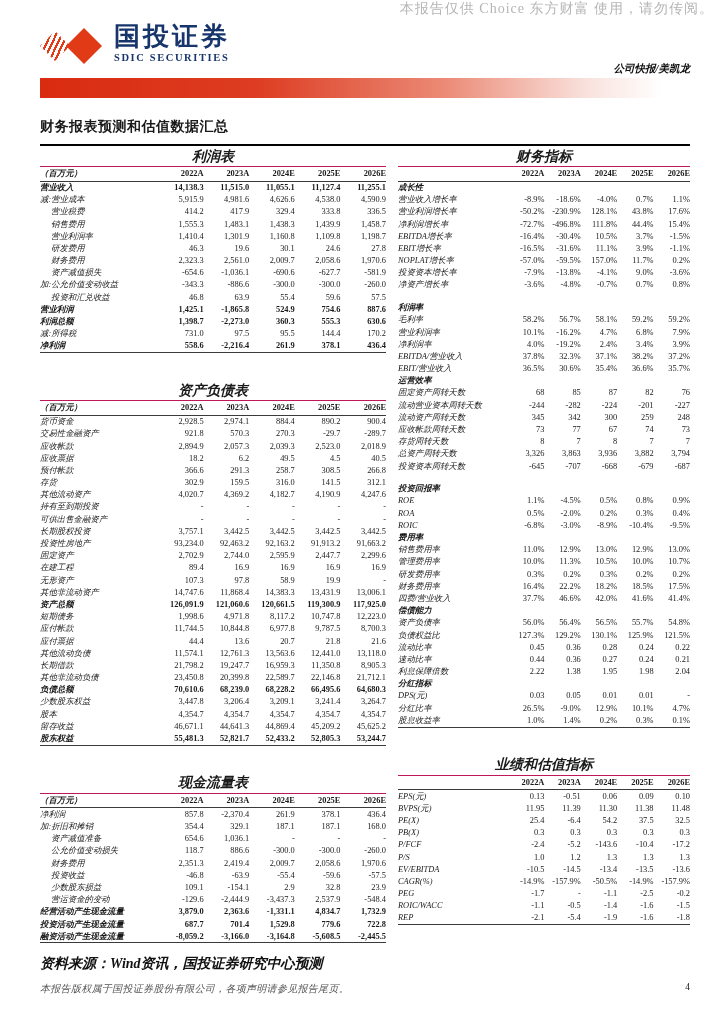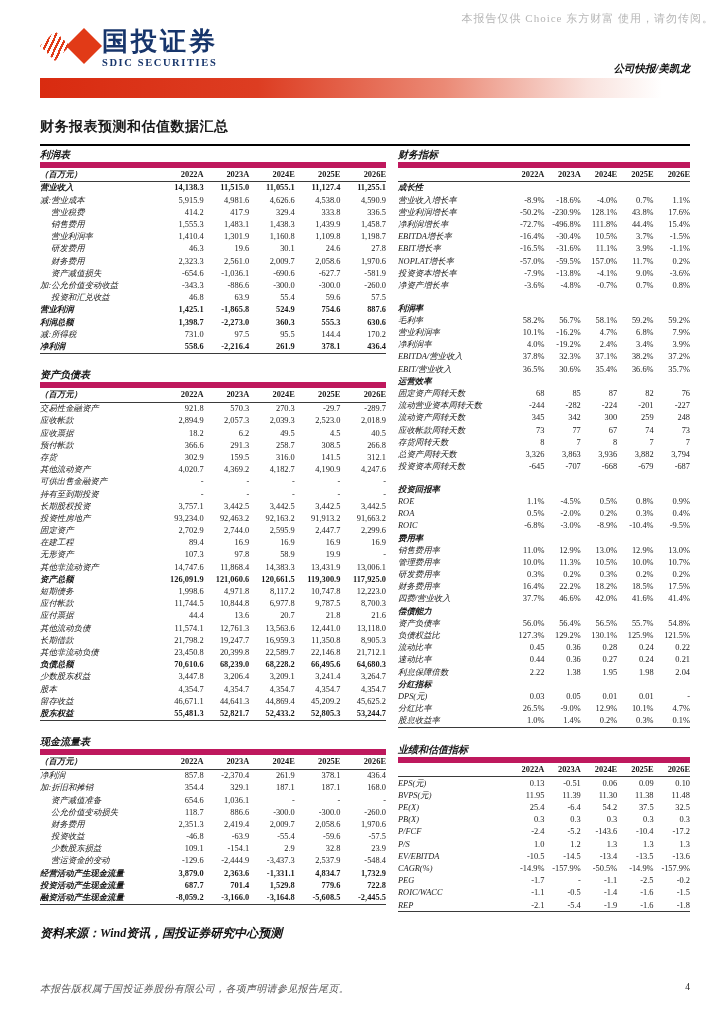--- a/index.html
+++ b/index.html
@@ -3,26 +3,26 @@
 <meta charset="utf-8">
 <style>
   * { margin: 0; padding: 0; box-sizing: border-box; }
   html,body { background:#fff; }
   body {
     width: 724px; height: 1024px; position: relative; overflow: hidden;
     font-family: "Liberation Serif", "DejaVu Serif", serif;
     color: #1a1a1a;
   }
   .watermark {
-    position: absolute; top: 11px; right: 10px;
-    font-size: 11px; color: #b5b5b5; letter-spacing: 1px; text-align: right;
+    position: absolute; top: 0; right: 10px;
+    font-size: 14px; color: #b5b5b5; letter-spacing: 1px; text-align: right;
   }
   
   .header { position: absolute; top: 24px; left: 40px; right: 34px; height: 52px; }
-  .logo { display: flex; align-items: flex-end; gap: 0; }
+  .logo { display: flex; align-items: flex-start; gap: 12px; }
   .logo-mark { position: relative; width: 62px; height: 44px; }
   .logo-mark .d1 {
     position: absolute; left: 0; top: 7px; width: 30px; height: 30px;
     clip-path: polygon(50% 0, 100% 50%, 50% 100%, 0 50%);
     background: repeating-linear-gradient(115deg, #e13a17 0 2.2px, #ffffff 2.2px 5px);
   }
   .logo-mark .d2 {
     position: absolute; left: 26px; top: 4px; width: 36px; height: 36px;
     clip-path: polygon(50% 0, 100% 50%, 50% 100%, 0 50%);
     background: #e13a17;
@@ -40,40 +40,40 @@
   
   .content { position: absolute; top: 118px; left: 40px; width: 650px; }
   .page-title {
     font-size: 14px; font-weight: bold; letter-spacing: 0.5px;
     padding-bottom: 8px; border-bottom: 2px solid #000;
   }
   .columns { display: flex; gap: 12px; margin-top: 0; }
   .col-left { width: 346px; }
   .col-right { width: 292px; }
 
-  table { width: 100%; border-collapse: collapse; table-layout: fixed; margin-top: 13px; }
+  table { width: 100%; border-collapse: collapse; table-layout: fixed; margin-top: 27px; }
   table:first-child { margin-top: 0; }
   td, th { font-size: 8.4px; line-height: 1.12; padding: 1.4px 0; vertical-align: bottom; }
   td.num, th.num { text-align: right; white-space: nowrap; font-family: "Liberation Serif", serif; }
   td.label { text-align: left; white-space: nowrap; overflow: hidden; font-style: italic; }
   td.label.indent { padding-left: 11px; }
   tr.bold td { font-weight: bold; }
   tr.tbl-title td {
-    font-size: 10px; font-weight: bold; font-style: italic;
-    border-bottom: 6px solid #be185d; padding: 2.5px 0 2px 0;
+    font-size: 14px; font-weight: bold; font-style: italic;
+    border-bottom: 1px solid #be185d; padding: 2.5px 0 2px 0; text-align: center;
   }
   tr.years th { font-weight: bold; border-bottom: 1px solid #3a3a3a; padding: 2px 0; }
   tr.years th.unit { text-align: left; font-style: italic; }
   tr.section td { font-weight: bold; font-style: italic; }
   tr.spacer td { height: 10.5px; padding: 0; }
   tr.last td { border-bottom: 1.6px solid #3a3a3a; }
   col.lab-l { width: 118px; } col.lab-r { width: 110px; }
 
   .source-note {
-    margin-top: 20px; font-size: 12px; font-weight: bold; font-style: italic; color: #111;
+    margin-top: 12px; font-size: 14px; font-weight: bold; font-style: italic; color: #111;
   }
   .footer {
     position: absolute; top: 982px; left: 40px; width: 650px;
     display: flex; justify-content: space-between; align-items: flex-start;
   }
   .footer .ftext { font-size: 10px; color: #555; font-style: italic; letter-spacing: 0.3px; }
   .footer .fpage { font-size: 9.5px; color: #222; }
 </style>
 </head>
 <body>
@@ -251,20 +251,28 @@
               </tr>
               <tr class="years">
                 <th class="unit">（百万元）</th>
                 <th class="num">2022A</th>
                 <th class="num">2023A</th>
                 <th class="num">2024E</th>
                 <th class="num">2025E</th>
                 <th class="num">2026E</th>
               </tr>
               <tr>
+                <td class="label">货币资金</td>
+                <td class="num">2,928.5</td>
+                <td class="num">2,974.1</td>
+                <td class="num">884.4</td>
+                <td class="num">890.2</td>
+                <td class="num">900.4</td>
+              </tr>
+              <tr>
                 <td class="label">交易性金融资产</td>
                 <td class="num">921.8</td>
                 <td class="num">570.3</td>
                 <td class="num">270.3</td>
                 <td class="num">-29.7</td>
                 <td class="num">-289.7</td>
               </tr>
               <tr>
                 <td class="label">应收帐款</td>
                 <td class="num">2,894.9</td>
@@ -299,29 +307,29 @@
               </tr>
               <tr>
                 <td class="label">其他流动资产</td>
                 <td class="num">4,020.7</td>
                 <td class="num">4,369.2</td>
                 <td class="num">4,182.7</td>
                 <td class="num">4,190.9</td>
                 <td class="num">4,247.6</td>
               </tr>
               <tr>
+                <td class="label">持有至到期投资</td>
+                <td class="num">-</td>
+                <td class="num">-</td>
+                <td class="num">-</td>
+                <td class="num">-</td>
+                <td class="num">-</td>
+              </tr>
+              <tr>
                 <td class="label">可供出售金融资产</td>
-                <td class="num">-</td>
-                <td class="num">-</td>
-                <td class="num">-</td>
-                <td class="num">-</td>
-                <td class="num">-</td>
-              </tr>
-              <tr>
-                <td class="label">持有至到期投资</td>
                 <td class="num">-</td>
                 <td class="num">-</td>
                 <td class="num">-</td>
                 <td class="num">-</td>
                 <td class="num">-</td>
               </tr>
               <tr>
                 <td class="label">长期股权投资</td>
                 <td class="num">3,757.1</td>
                 <td class="num">3,442.5</td>

